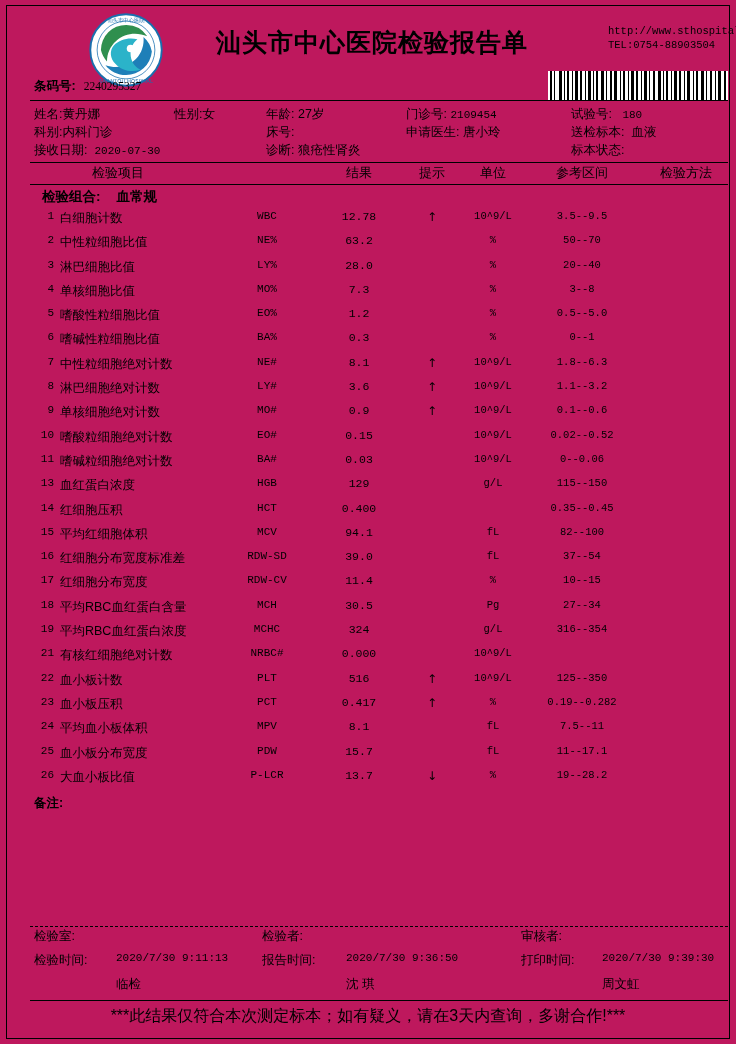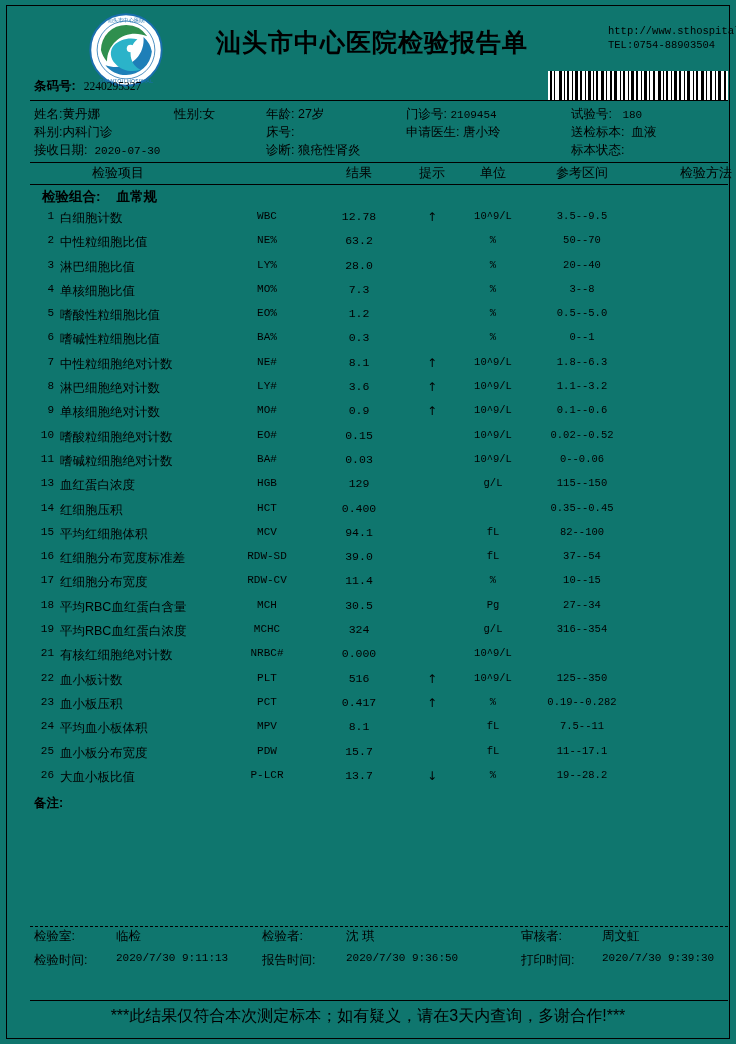--- a/index.html
+++ b/index.html
@@ -8,21 +8,21 @@
     background: #ffffff;
   }
   body {
     font-family: "Liberation Sans", "DejaVu Sans", sans-serif;
     color: #000000;
   }
   #page {
     position: relative;
     width: 736px;
     height: 1044px;
-    background: #0f766e;
+    background: #be185d;
     box-sizing: border-box;
     overflow: hidden;
   }
   .frame {
     position: absolute;
     left: 6px;
     top: 5px;
     width: 724px;
     height: 1034px;
     border: 1px solid #000;
@@ -143,21 +143,21 @@
   }
   .thead .th {
     position: absolute;
     white-space: nowrap;
   }
   .th-item   { left: 58px; }
   .th-result { left: 287px; width: 76px; text-align: center; }
   .th-flag   { left: 370px; width: 56px; text-align: center; }
   .th-unit   { left: 428px; width: 62px; text-align: center; }
   .th-ref    { left: 496px; width: 104px; text-align: center; }
-  .th-method { left: 606px; width: 92px; text-align: right; }
+  .th-method { left: 606px; width: 92px; text-align: center; }
 
   
   .panel {
     position: absolute;
     left: 42px;
     top: 188px;
     font-size: 13.5px;
     font-weight: bold;
     white-space: nowrap;
   }
@@ -256,21 +256,21 @@
     height: 24px;
   }
   .footer .cell {
     position: absolute;
     white-space: nowrap;
   }
   .footer .val {
     font-family: "Liberation Mono", "DejaVu Sans Mono", monospace;
     font-size: 11px;
   }
-  .footer .valcn { font-size: 12.5px; }
+  .footer .valcn { font-size: 12.5px; margin-top: 48px; }
   .f1 { left: 0px; }
   .f1v { left: 82px; }
   .f2 { left: 228px; }
   .f2v { left: 312px; }
   .f3 { left: 487px; }
   .f3v { left: 568px; }
 
   .disclaimer {
     position: absolute;
     left: 0px;

